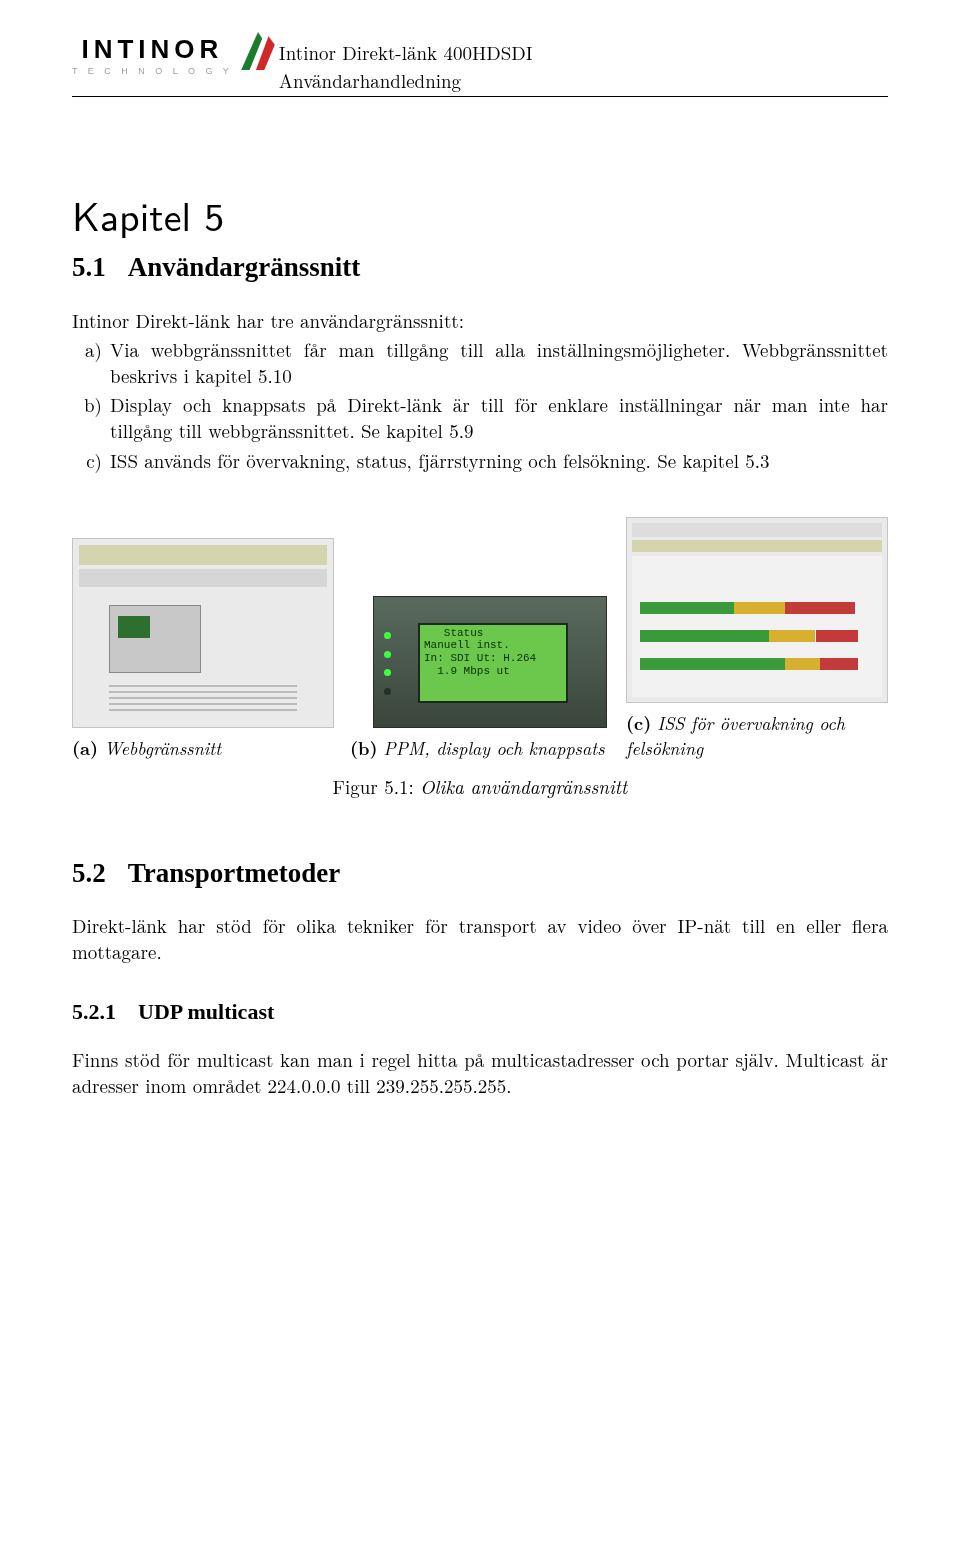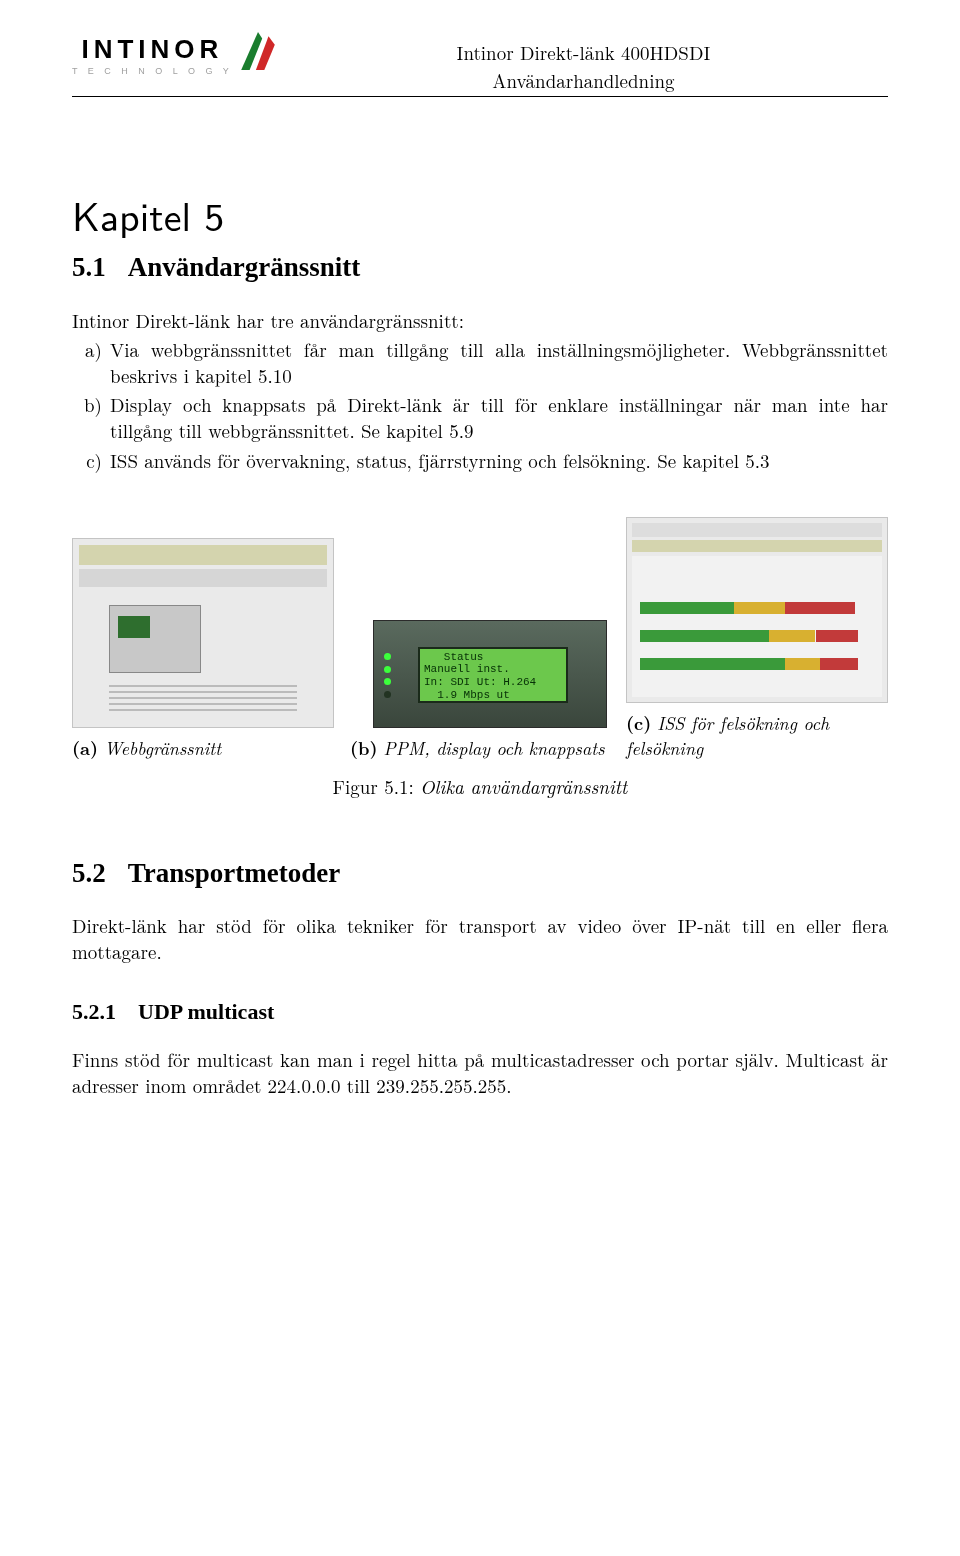--- a/index.html
+++ b/index.html
@@ -53,21 +53,21 @@
     color: #a0a0a0;
     margin-top: 3px;
   }
   .logo-mark svg {
     width: 42px;
     height: 42px;
     margin-top: -6px;
   }
   .header-center {
     flex: 1;
-    text-align: center;
+    text-align: left;
     font-size: 19px;
     line-height: 1.45;
     padding-top: 3px;
   }
   .header-right {
     text-align: right;
     font-size: 19px;
     line-height: 1.45;
     padding-top: 3px;
     white-space: nowrap;
@@ -144,21 +144,21 @@
     display: flex;
     flex-direction: column;
     align-items: center;
   }
   .thumb {
     background: #eaeaea;
     border: 1px solid #c4c4c4;
     box-sizing: border-box;
   }
   .thumb-a { width: 262px; height: 190px; position: relative; }
-  .thumb-b { width: 234px; height: 108px; background: linear-gradient(#5a6a5e,#3a463c); position: relative; border-color:#2b2b2b;margin-left:20px; }
+  .thumb-b { width: 234px; height: 132px; background: linear-gradient(#5a6a5e,#3a463c); position: relative; border-color:#2b2b2b;margin-left:20px; }
   .thumb-c { width: 262px; height: 186px; position: relative; }
 
   .thumb-a .bar1 { position:absolute; top:6px; left:6px; right:6px; height:20px; background:#d4d4ae; }
   .thumb-a .bar2 { position:absolute; top:30px; left:6px; right:6px; height:18px; background:#d6d6d6; }
   .thumb-a .devbox { position:absolute; top:66px; left:36px; width:90px; height:66px; background:#c8c8c8; border:1px solid #888; }
   .thumb-a .devscr { position:absolute; top:10px; left:8px; width:32px; height:22px; background:#2e6e2e; }
   .thumb-a .txtblk { position:absolute; top:146px; left:36px; right:36px; height:30px; background:repeating-linear-gradient(#bbb,#bbb 2px,transparent 2px,transparent 6px); }
 
   .thumb-b .lcd {
     position:absolute; top:26px; left:44px; right:38px; bottom:24px;
@@ -305,21 +305,21 @@
           <div class="barrow" style="top:102px;">
             <div class="seg" style="left:0; width:62%; background:#3a9a3a;"></div>
             <div class="seg" style="left:62%; width:15%; background:#d8b030;"></div>
             <div class="seg" style="left:77%; width:16%; background:#c23a3a;"></div>
           </div>
         </div>
       </div>
       <div class="fig-caption figc-c">
         <div>
           <span class="lbl">(c)</span>
-          <span class="txt">ISS för felsökning och</span><br>
+          <span class="txt">ISS för övervakning och</span><br>
           <span class="txt">felsökning</span>
         </div>
       </div>
     </div>
 
   </div>
 
   <div class="fig-master">
     <span class="lbl">Figur 5.1:</span>
     <span class="txt">Olika användargränssnitt</span>

